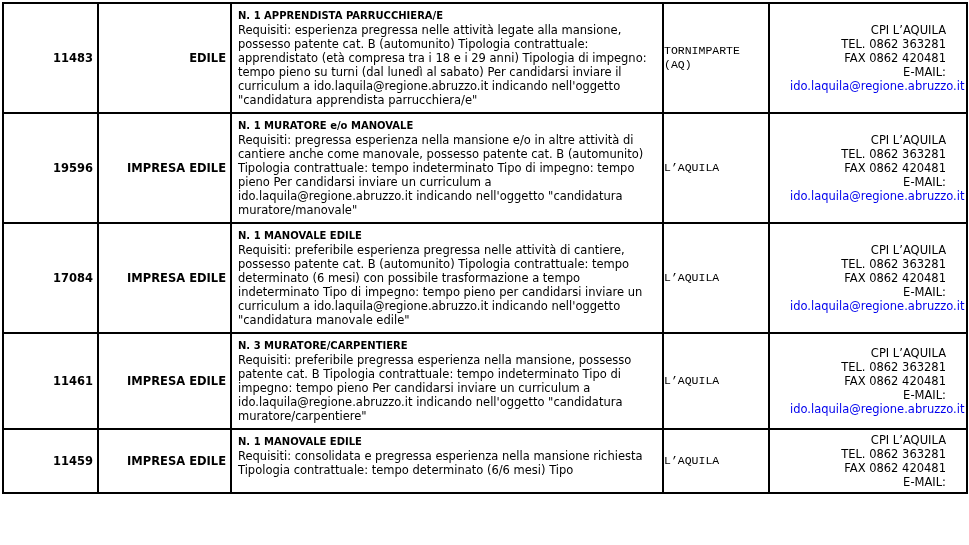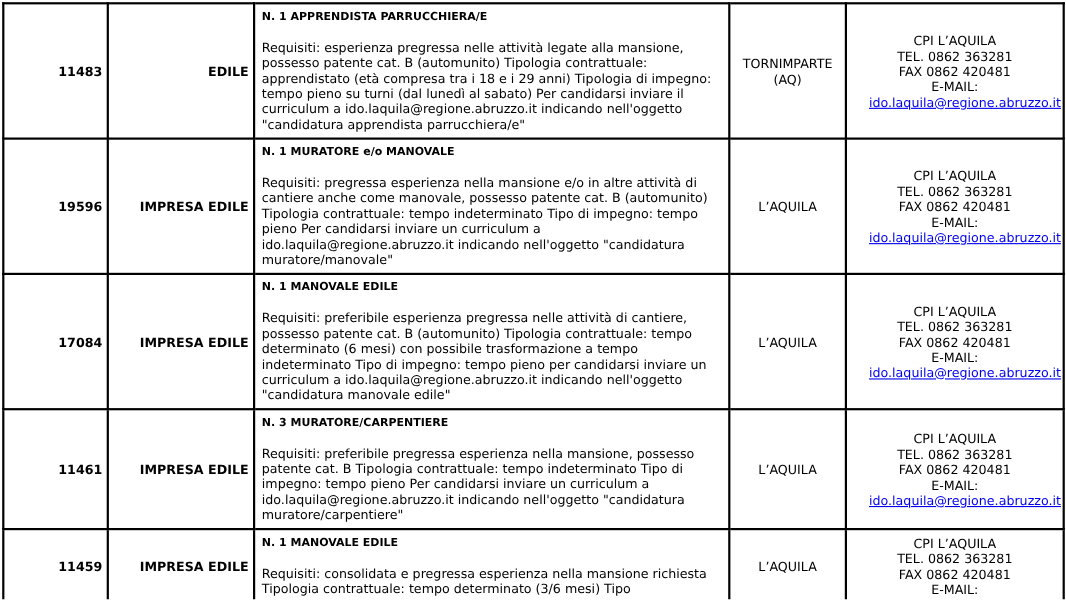--- a/index.html
+++ b/index.html
@@ -43,37 +43,35 @@
   td.cell-desc {
     vertical-align: top;
     padding: 4px 6px 5px 6px;
   }
   .job-title {
     font-weight: bold;
     font-size: 10px;
     line-height: 15px;
   }
   .job-desc {
-    margin-top: 13px;
     white-space: pre-wrap;
   }
   td.cell-loc {
-    text-align: center;
     vertical-align: middle;
     padding: 2px 0;
+    font-family: Liberation Mono, monospace;
   }
   td.cell-contact {
-    text-align: center;
+    text-align: right;
     vertical-align: middle;
     padding: 3px 20px;
     line-height: 15px;
   }
   a.email-link {
     color: #0000EE;
-    text-decoration: underline;
     cursor: pointer;
   }
 </style>
 </head>
 <body>
 
 <div class="page">
   <table class="jobs">
     <colgroup>
       <col class="c-id">
@@ -177,21 +175,21 @@
 
   <tr>
     <td class="cell-id">
       <span>11459</span>
     </td>
     <td class="cell-company">
       <span>IMPRESA EDILE</span>
     </td>
     <td class="cell-desc">
       <div class="job-title">N. 1 MANOVALE EDILE</div>
-      <div class="job-desc">Requisiti: consolidata e pregressa esperienza nella mansione richiesta Tipologia contrattuale: tempo determinato (3/6 mesi) Tipo</div>
+      <div class="job-desc">Requisiti: consolidata e pregressa esperienza nella mansione richiesta Tipologia contrattuale: tempo determinato (6/6 mesi) Tipo</div>
     </td>
     <td class="cell-loc">
       <span>L’AQUILA</span>
     </td>
     <td class="cell-contact">
       <div>CPI L’AQUILA</div>
       <div>TEL. 0862 363281</div>
       <div>FAX 0862 420481</div>
       <div>E-MAIL:</div>
       <div></div>

